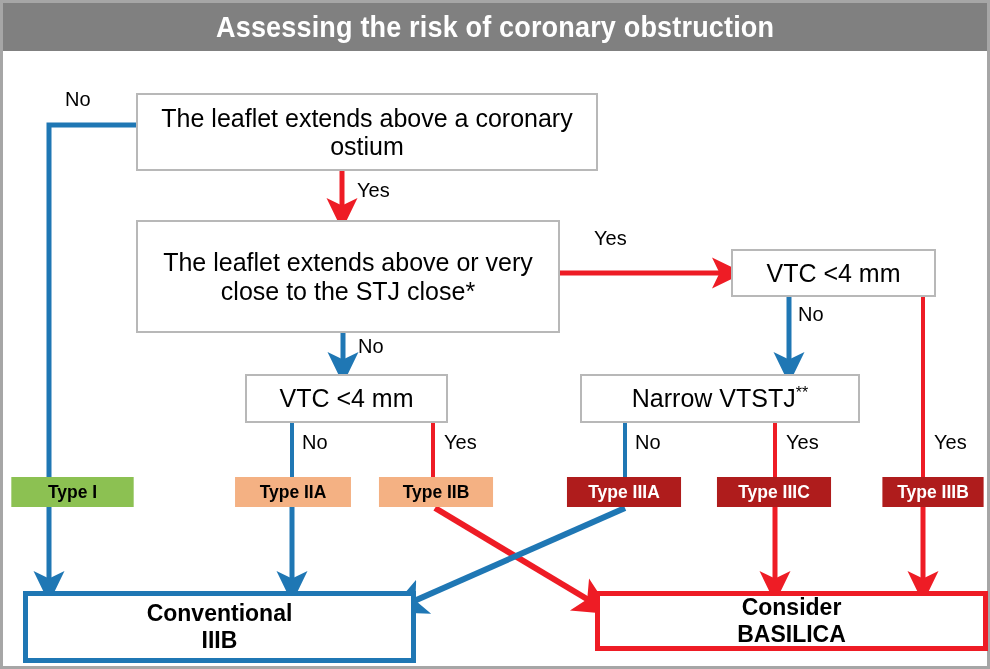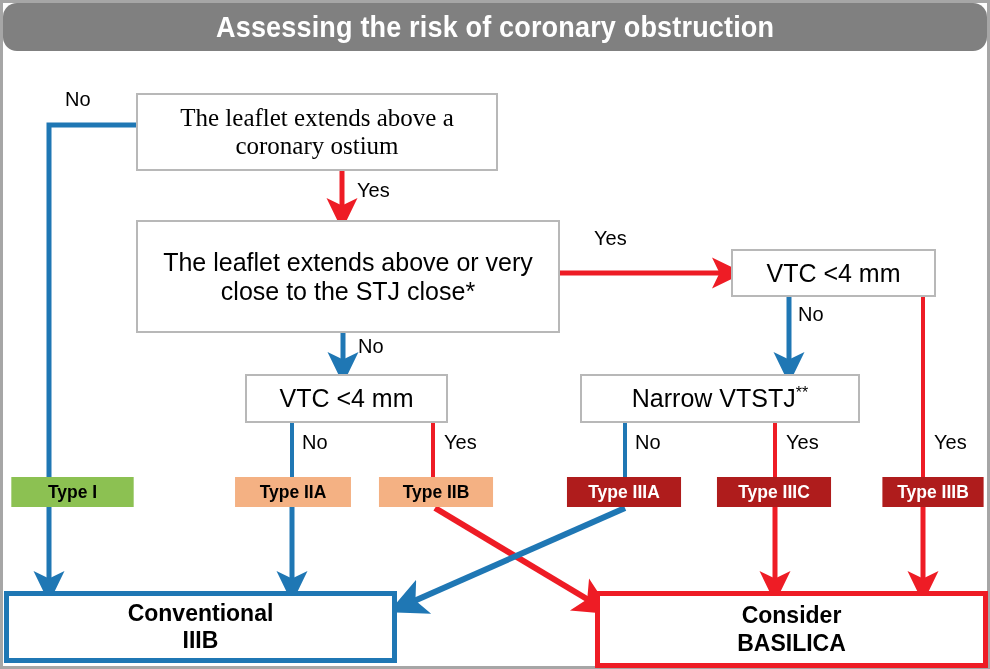--- a/index.html
+++ b/index.html
@@ -13,21 +13,21 @@
     position:relative;
     width:990px;height:669px;
     box-sizing:border-box;
     border:3px solid #a6a6a6;
     background:#ffffff;
   }
   
   #header{
     position:absolute;left:0;top:0;width:984px;height:48px;
     background:#808080;
-    display:flex;align-items:center;justify-content:center;border-radius:14px;
+    display:flex;align-items:center;justify-content:center;
   }
   #header-title{
     color:#ffffff;
     font-weight:bold;
     font-size:30px;
     letter-spacing:0.2px;
     font-family:"Liberation Sans Narrow","Liberation Sans",sans-serif;
     transform:scaleX(0.90);
     white-space:nowrap;
   }
@@ -134,21 +134,21 @@
 
     <path d="M432,505 L594,602" fill="none" stroke="#EE1C25" stroke-width="6" marker-end="url(#ahR)"></path>
 
     <path d="M622,505 L402,602" fill="none" stroke="#1F77B4" stroke-width="6" marker-end="url(#ahB)"></path>
 
     <path d="M772,503 L772,585" fill="none" stroke="#EE1C25" stroke-width="5" marker-end="url(#ahR)"></path>
 
     <path d="M920,503 L920,585" fill="none" stroke="#EE1C25" stroke-width="5" marker-end="url(#ahR)"></path>
   </svg>
 
-  <div class="qbox" style="left:133px;top:90px;width:362px;height:78px;font-family:Liberation Serif, serif;">
+  <div class="qbox" style="left:133px;top:90px;width:462px;height:78px;">
     <span>The leaflet extends above a coronary ostium</span>
   </div>
 
   <div class="qbox" style="left:133px;top:217px;width:424px;height:113px;">
     <span>The leaflet extends above or very close to the STJ close*</span>
   </div>
 
   <div class="qbox" style="left:728px;top:246px;width:205px;height:48px;">
     <span>VTC &lt;4 mm</span>
   </div>
@@ -175,28 +175,28 @@
   <div class="chip darkred" style="left:559px;top:474px;width:124px;height:30px;">
     <span>Type IIIA</span>
   </div>
   <div class="chip darkred" style="left:709px;top:474px;width:124px;height:30px;">
     <span>Type IIIC</span>
   </div>
   <div class="chip darkred" style="left:875px;top:474px;width:110px;height:30px;">
     <span>Type IIIB</span>
   </div>
 
-  <div class="outcome blue" style="left:1px;top:588px;width:393px;height:72px;">
+  <div class="outcome blue" style="left:20px;top:588px;width:393px;height:72px;">
     <span>
       <span>Conventional</span><br>
       <span>IIIB</span>
     </span>
   </div>
 
-  <div class="outcome red" style="left:592px;top:588px;width:393px;height:77px;">
+  <div class="outcome red" style="left:592px;top:588px;width:393px;height:60px;">
     <span>
       <span>Consider</span><br>
       <span>BASILICA</span>
     </span>
   </div>
 
   <div class="elabel" style="left:62px;top:85px;">No</div>
   <div class="elabel" style="left:354px;top:176px;">Yes</div>
   <div class="elabel" style="left:591px;top:224px;">Yes</div>
   <div class="elabel" style="left:355px;top:332px;">No</div>

